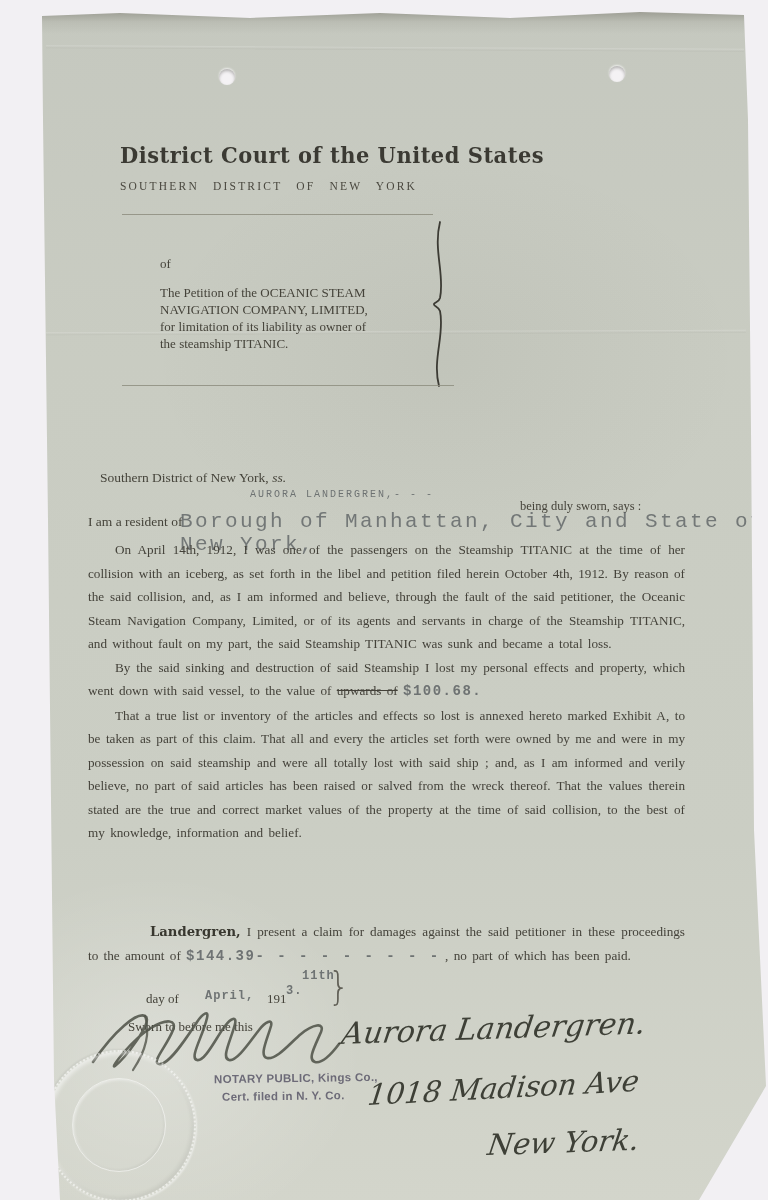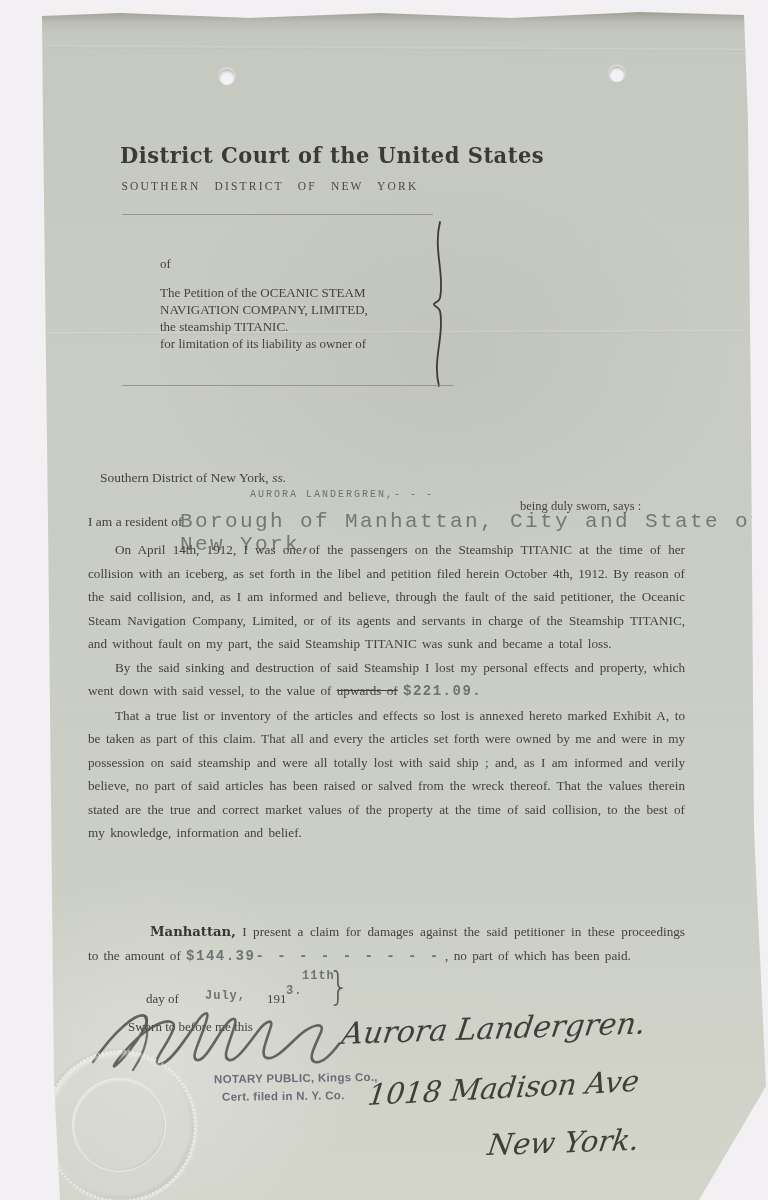--- a/index.html
+++ b/index.html
@@ -29,21 +29,21 @@
     background:#f4f2f4;
     box-shadow:inset 0 2px 3px rgba(90,90,85,.4), 0 -1px 2px rgba(255,255,255,.7);}
   
   .printed{color:#45433a;}
   #courtTitle{
     position:absolute;left:120px;top:142px;width:332px;text-align:center;
     font-family:"DejaVu Serif",serif;font-weight:bold;font-size:21px;
     letter-spacing:.5px;white-space:nowrap;transform:scaleY(1.08);color:#3b3a33;
   }
   #districtLine{
-    position:absolute;left:104px;top:180px;width:332px;text-align:center;
+    position:absolute;left:120px;top:180px;width:332px;
     font-size:11.5px;letter-spacing:2.2px;word-spacing:9px;white-space:nowrap;color:#4a483f;
   }
   .rule{position:absolute;height:1px;background:#8e8e80;opacity:.85;}
   #captionBlock{position:absolute;left:160px;top:243px;width:264px;font-size:13px;line-height:17px;}
   #inTheMatter{font-style:italic;text-align:center;}
   #ofWord{margin-top:12px;}
   #petitionLines{margin-top:12px;}
   #braceBig{position:absolute;left:428px;top:220px;}
   #venueLine{position:absolute;left:100px;top:470px;font-size:13.5px;}
   .typed{font-family:"Liberation Mono",monospace;color:#5e6365;}
@@ -103,52 +103,52 @@
 
     <div id="courtTitle" class="printed">District Court of the United States</div>
     <div id="districtLine" class="printed">SOUTHERN DISTRICT OF NEW YORK</div>
     <div class="rule" style="left:122px;top:214px;width:311px;"></div>
 
     <div id="captionBlock" class="printed">
       <div id="ofWord">of</div>
       <div id="petitionLines">
         <div>The Petition of the OCEANIC STEAM</div>
         <div>NAVIGATION COMPANY, LIMITED,</div>
+        <div>for limitation of its liability as owner of</div>
         <div>the steamship TITANIC.</div>
-        <div>for limitation of its liability as owner of</div>
       </div>
     </div>
     <svg id="braceBig" width="24" height="168" viewBox="0 0 24 168">
       <path d="M12 2 C5 30 17 55 12 78 C11 82 7 82 6 84 C5 86 11 87 12 91 C17 114 4 140 11 166" fill="none" stroke="#3c3b34" stroke-width="1.8" stroke-linecap="round"></path>
     </svg>
     <div class="rule" style="left:122px;top:385px;width:332px;"></div>
 
     <div id="venueLine" class="printed"><span>Southern District of New York,</span>&nbsp;<i>ss.</i></div>
     <div id="typedName" class="typed">AURORA LANDERGREN,- - -</div>
     <div id="dulySworn" class="printed">being duly sworn, says :</div>
     <div id="residentLabel" class="printed">I am a resident of</div>
     <div id="residentValue" class="typed">Borough of Manhattan, City and State of New York,</div>
 
     <div id="bodyText">
       <p>On April 14th, 1912, I was one of the passengers on the Steamship TITANIC at the time of her collision with an iceberg, as set forth in the libel and petition filed herein October 4th, 1912.  By reason of the said collision, and, as I am informed and believe, through the fault of the said petitioner, the Oceanic Steam Navigation Company, Limited, or of its agents and servants in charge of the Steamship TITANIC, and without fault on my part, the said Steamship TITANIC was sunk and became a total loss.</p>
       <p><span>By the said sinking and destruction of said Steamship I lost my personal effects and property, which went down with said vessel, to the value of</span>
         <span class="struck">upwards of</span>
-        <span class="typedInline">$221.09.</span></p>
+        <span class="typedInline">$100.68.</span></p>
       <p>That a true list or inventory of the articles and effects so lost is annexed hereto marked Exhibit A, to be taken as part of this claim.  That all and every the articles set forth were owned by me and were in my possession on said steamship and were all totally lost with said ship ; and, as I am informed and verily believe, no part of said articles has been raised or salved from the wreck thereof.  That the values therein stated are the true and correct market values of the property at the time of said collision, to the best of my knowledge, information and belief.</p>
     </div>
 
-    <p id="whereforePara"><span class="blackletter">Manhattan,</span>
+    <p id="whereforePara"><span class="blackletter">Landergren,</span>
       <span>I present a claim for damages against the said petitioner in these proceedings to the amount of</span>
       <span class="typedInline">$144.39- - - - - - - - -</span>
       <span>, no part of which has been paid.</span></p>
 
     <div class="juratPrint" style="left:128px;top:1019px;">Sworn to before me this</div>
     <div class="juratTyped" style="left:302px;top:969px;">11th</div>
     <div class="juratPrint" style="left:146px;top:991px;">day of</div>
-    <div class="juratTyped" style="left:205px;top:989px;">July,</div>
+    <div class="juratTyped" style="left:205px;top:989px;">April,</div>
     <div class="juratPrint" style="left:267px;top:991px;">191</div>
     <div class="juratTyped" style="left:286px;top:984px;">3.</div>
     <div id="juratBrace">}</div>
 
     <svg id="notarySig" width="260" height="75" viewBox="0 0 260 75">
       <path d="M8 62 C30 30 52 12 60 16 C70 21 38 60 30 66 C24 70 46 40 66 28 C82 18 92 20 88 30 C82 46 66 62 74 64 C84 66 104 34 112 22 C118 13 124 10 122 18 C118 36 104 58 112 60 C120 62 132 36 140 26 C146 18 152 16 150 24 C146 40 136 58 144 60 C152 62 166 40 174 30 C180 22 188 18 186 26 C182 40 174 56 182 58 C192 60 206 42 216 34 C228 24 240 22 236 32 C230 46 222 60 230 62 C238 64 248 52 254 44" fill="none" stroke="#51544a" stroke-width="2.6" stroke-linecap="round" opacity=".88"></path>
       <path d="M60 16 C66 34 60 52 48 70" fill="none" stroke="#51544a" stroke-width="2.2" stroke-linecap="round" opacity=".8"></path>
     </svg>
 
     <div class="stampLine" style="left:214px;top:1072px;">NOTARY PUBLIC, Kings Co.,</div>

